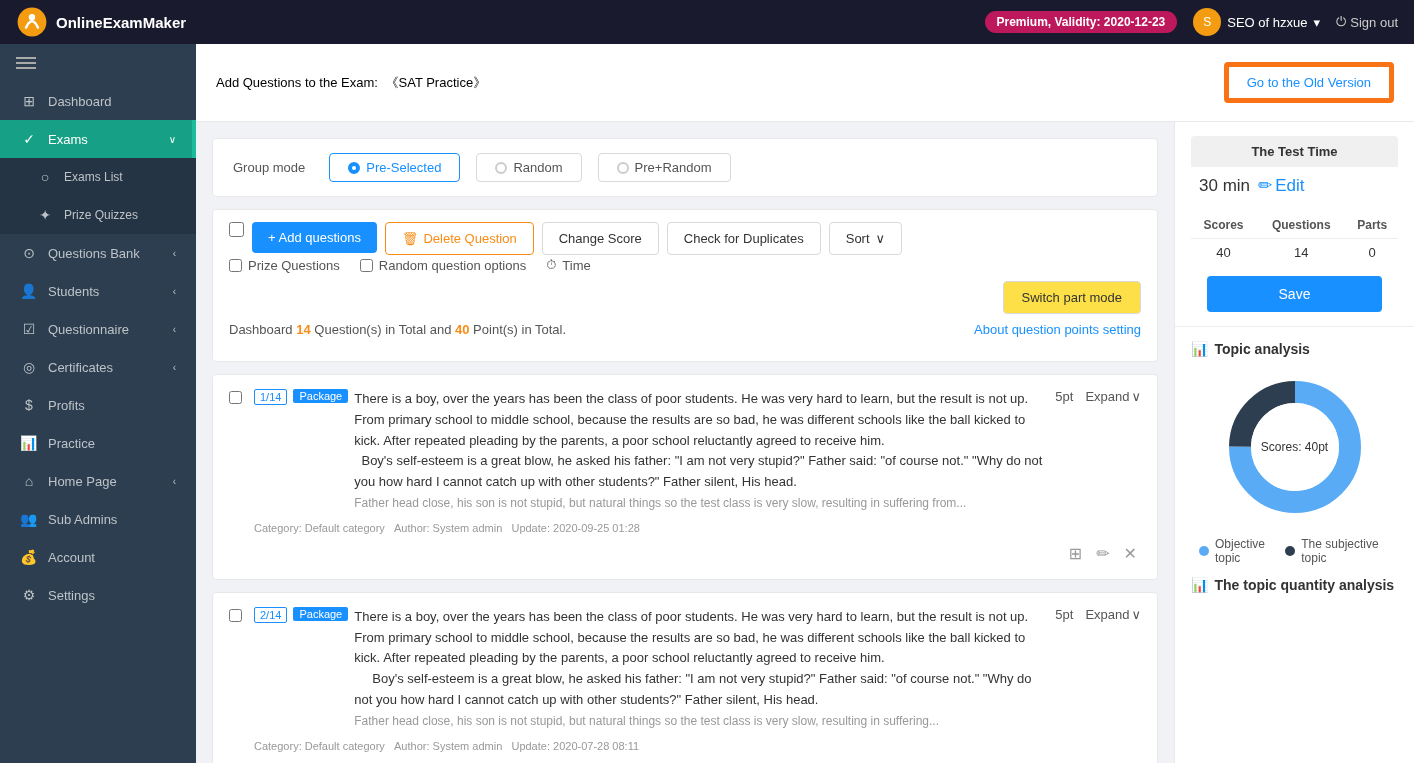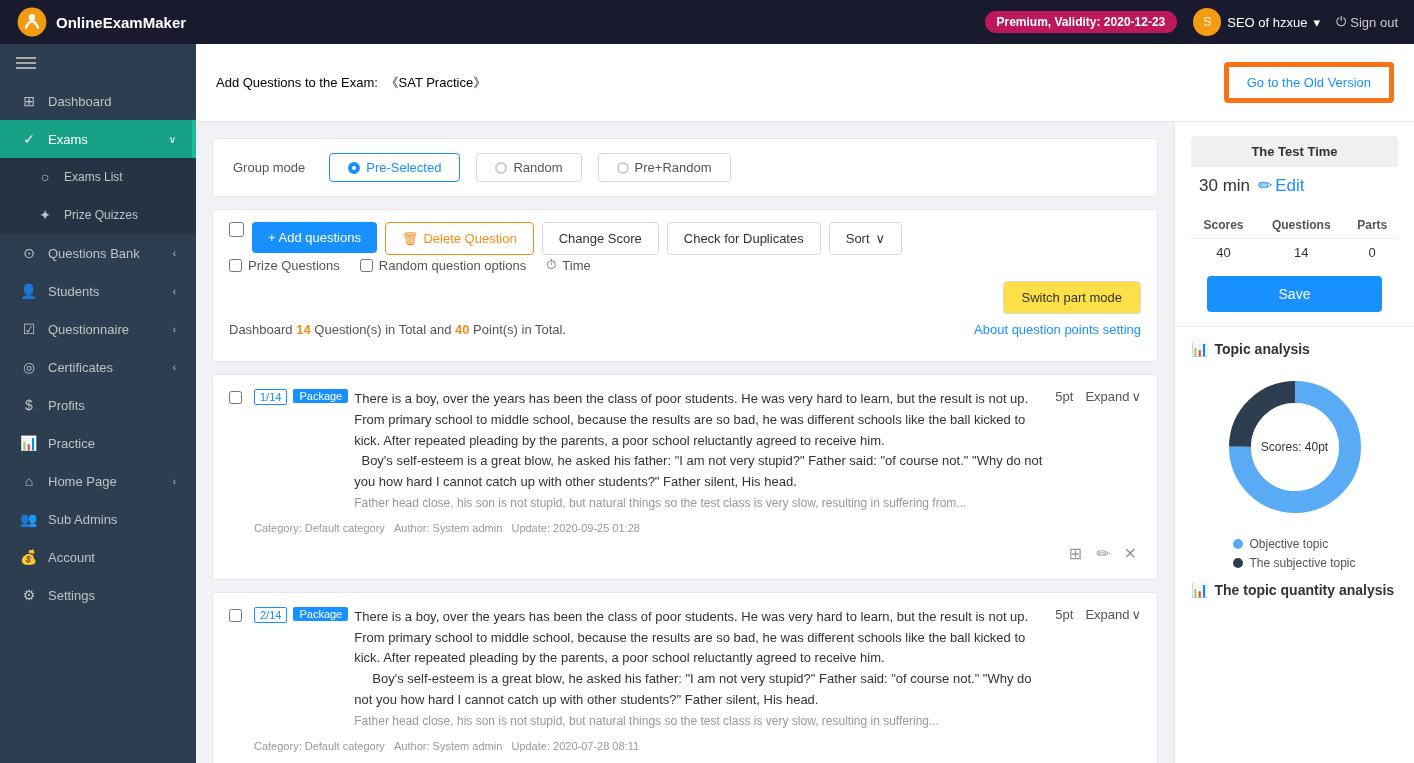--- a/index.html
+++ b/index.html
@@ -97,21 +97,21 @@
     .edit-link { color: #1890ff; cursor: pointer; display: flex; align-items: center; gap: 3px; }
     .scores-table { width: 100%; border-collapse: collapse; margin-top: 8px; }
     .scores-table th { text-align: center; font-size: 12px; color: #555; padding: 6px 4px; border-bottom: 1px solid #eee; }
     .scores-table td { text-align: center; font-size: 13px; color: #333; padding: 6px 4px; }
     .btn-save { background: #1890ff; color: #fff; border: none; padding: 10px; border-radius: 4px; cursor: pointer; font-size: 14px; width: calc(100% - 32px); margin: 10px 16px 0; }
     .topic-analysis-section { padding: 14px 16px 0; }
     .section-title { font-size: 14px; font-weight: bold; color: #333; display: flex; align-items: center; gap: 6px; margin-bottom: 10px; }
     .donut-chart-container { display: flex; flex-direction: column; align-items: center; }
     .donut-chart { position: relative; width: 160px; height: 160px; margin: 0 auto; }
     .donut-label { position: absolute; top: 50%; left: 50%; transform: translate(-50%, -50%); text-align: center; font-size: 12px; color: #333; }
-    .legend { display: flex; flex-direction: column; gap: 5px; margin-top: 10px; padding: 0 8px; }
+    .legend { display: flex; flex-direction: row; gap: 5px; margin-top: 10px; padding: 0 8px; }
     .legend-item { display: flex; align-items: center; gap: 6px; font-size: 12px; color: #555; }
     .legend-dot { width: 10px; height: 10px; border-radius: 50%; flex-shrink: 0; }
     .topic-quantity { padding: 12px 16px 0; }
     .topic-quantity-title { font-size: 14px; font-weight: bold; color: #333; display: flex; align-items: center; gap: 6px; }
   </style>
 </head>
 <body>
 
 <div class="topbar">
   <div class="topbar-logo">

